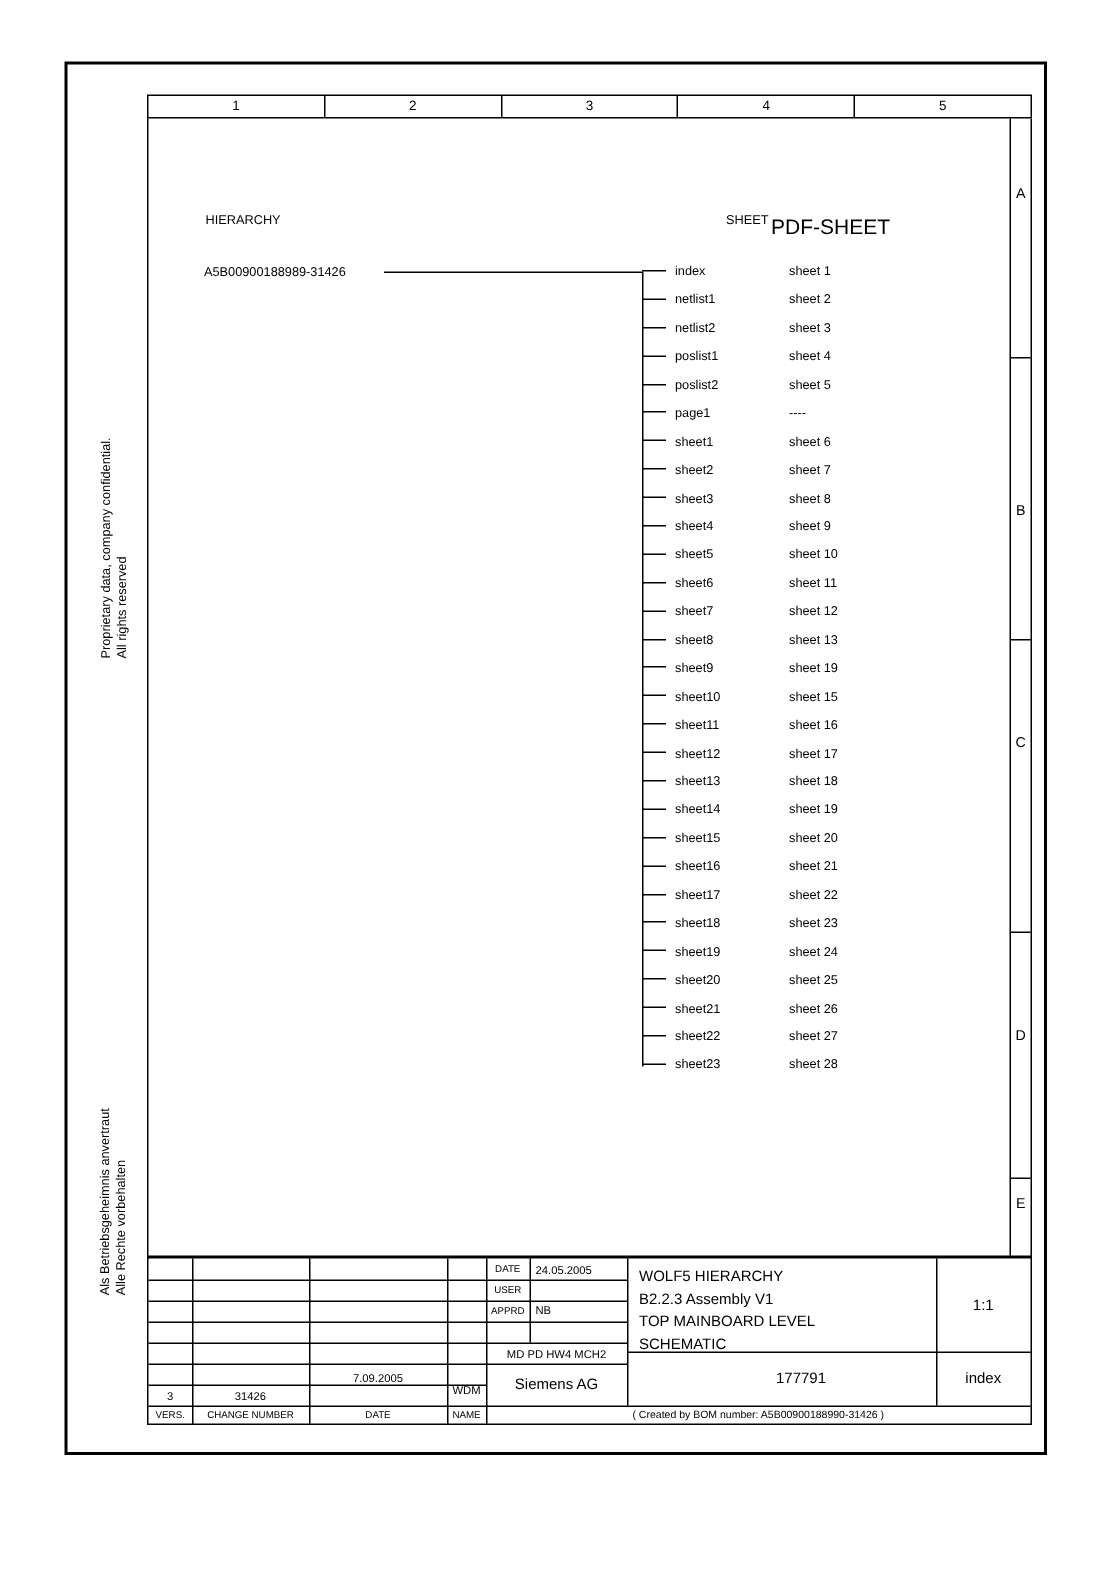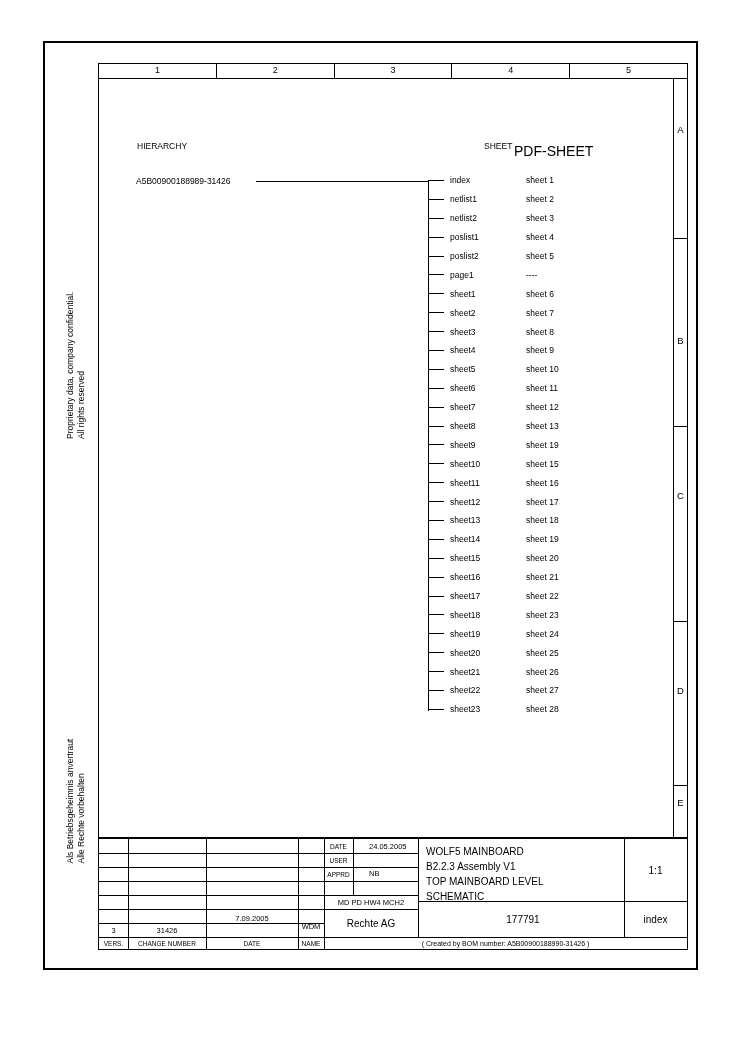--- a/index.html
+++ b/index.html
@@ -34,21 +34,21 @@
   .tree { position:absolute; left:428px; top:171px; }
   .tree-row { display:flex; align-items:center; height:18.9px; }
   .branch { width:16px; height:1px; background:#000; flex:none; }
   .tree-name { width:66px; padding-left:6px; font-size:8.5px; }
   .tree-pdf { font-size:8.5px;margin-left:16px; }
   
   .title-block { position:absolute; left:98px; top:837px; width:590px; height:113px; border:1px solid #000; border-top-width:2px; }
   .vl { position:absolute; width:1px; background:#000; }
   .hl { position:absolute; height:1px; background:#000; }
   .tb-cell { position:absolute; display:flex; align-items:center; justify-content:center; font-size:7.5px; }
-  .tb-cell.start { justify-content:flex-start; padding-left:16px; }
+  .tb-cell.start { justify-content:flex-start; padding-left:4px; }
   .tb-lbl { font-size:6.5px; }
   .tb-big { font-size:10px; }
   .tb-note { font-size:7px; }
   .tb-title { position:absolute; left:319px; top:0; width:206px; height:62px; padding:5px 0 0 8px; font-size:10px; line-height:15px; }
 </style>
 </head>
 <body>
 
 <div class="page">
 
@@ -258,31 +258,31 @@
     <div class="hl" style="top:62px;left:319px;width:269px"></div>
     <div class="hl" style="top:98px;left:0;width:588px"></div>
 
     <div class="tb-cell tb-lbl" style="left:225px;top:0;width:29px;height:14px">DATE</div>
     <div class="tb-cell start" style="left:254px;top:0;width:65px;height:14px">24.05.2005</div>
     <div class="tb-cell tb-lbl" style="left:225px;top:14px;width:29px;height:14px">USER</div>
     <div class="tb-cell start" style="left:254px;top:27px;width:65px;height:14px">NB</div>
     <div class="tb-cell tb-lbl" style="left:225px;top:28px;width:29px;height:14px">APPRD</div>
     <div class="tb-cell start" style="left:254px;top:28px;width:65px;height:14px"></div>
     <div class="tb-cell" style="left:225px;top:56px;width:94px;height:14px">MD PD HW4 MCH2</div>
-    <div class="tb-cell tb-big" style="left:225px;top:70px;width:94px;height:28px">Rechte AG</div>
+    <div class="tb-cell tb-big" style="left:225px;top:70px;width:94px;height:28px">Siemens AG</div>
 
     <div class="tb-title">
-      <div>WOLF5 MAINBOARD</div>
+      <div>WOLF5 HIERARCHY</div>
       <div>B2.2.3 Assembly V1</div>
       <div>TOP MAINBOARD LEVEL</div>
       <div>SCHEMATIC</div>
     </div>
 
     <div class="tb-cell tb-big" style="left:525px;top:0;width:63px;height:62px">1:1</div>
-    <div class="tb-cell tb-big" style="left:321px;top:62px;width:206px;height:36px">177791</div>
+    <div class="tb-cell tb-big" style="left:332px;top:62px;width:206px;height:36px">177791</div>
     <div class="tb-cell tb-big" style="left:525px;top:62px;width:63px;height:36px">index</div>
     <div class="tb-cell tb-note" style="left:225px;top:98px;width:363px;height:13px">( Created by BOM number: A5B00900188990-31426 )</div>
 
     <div class="tb-cell" style="left:0;top:84px;width:29px;height:14px">3</div>
     <div class="tb-cell" style="left:29px;top:84px;width:78px;height:14px">31426</div>
     <div class="tb-cell" style="left:107px;top:72px;width:92px;height:14px">7.09.2005</div>
     <div class="tb-cell" style="left:199px;top:80px;width:26px;height:14px">WDM</div>
 
     <div class="tb-cell tb-lbl" style="left:0;top:98px;width:29px;height:13px">VERS.</div>
     <div class="tb-cell tb-lbl" style="left:29px;top:98px;width:78px;height:13px">CHANGE NUMBER</div>

